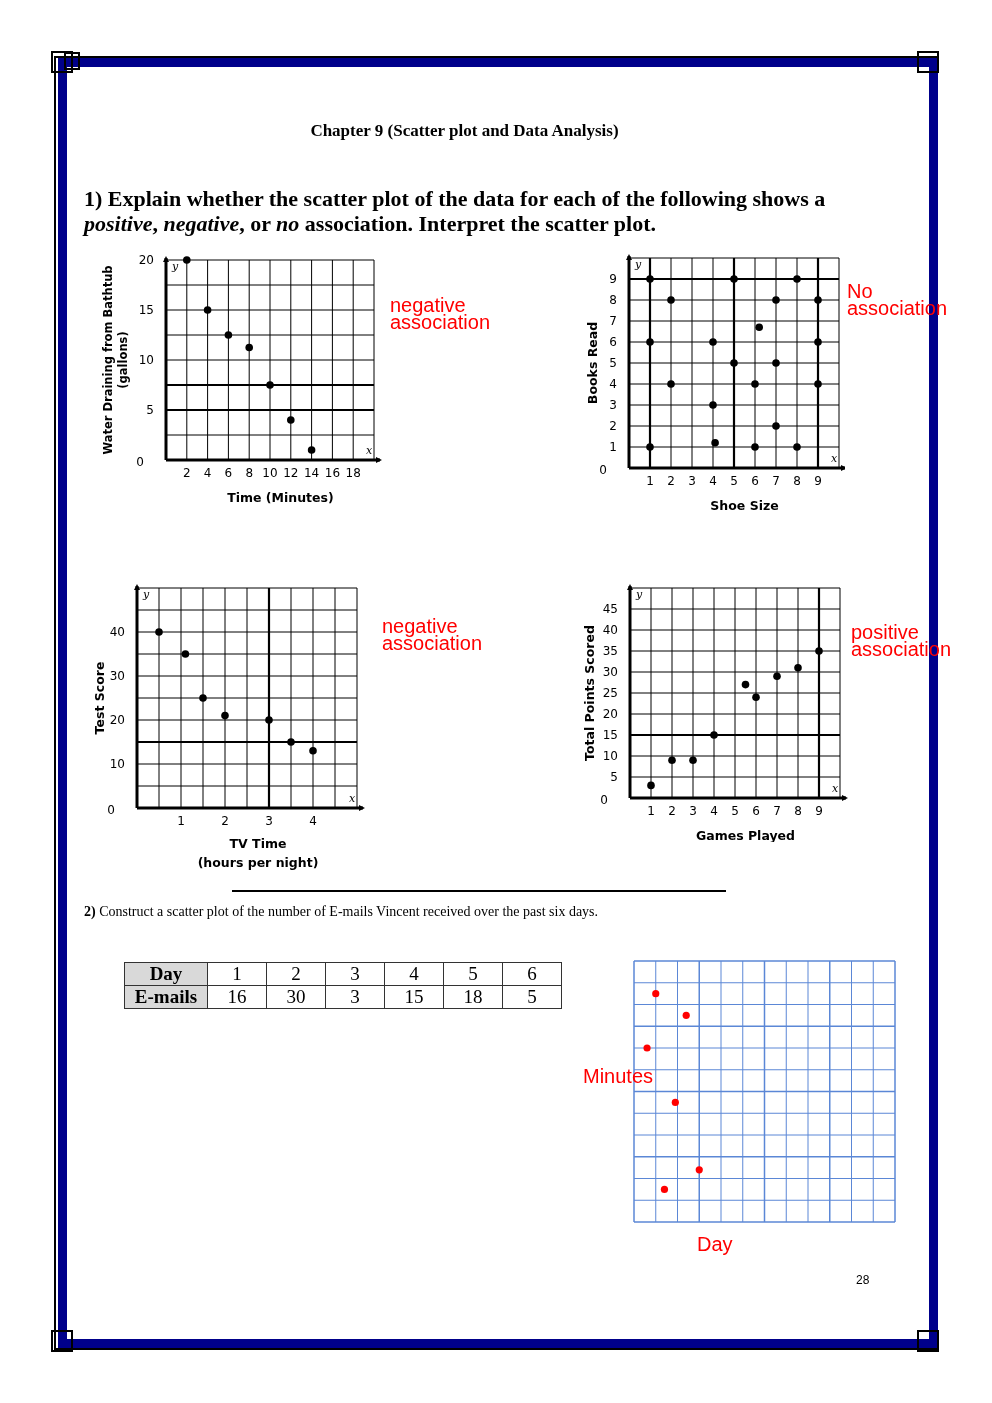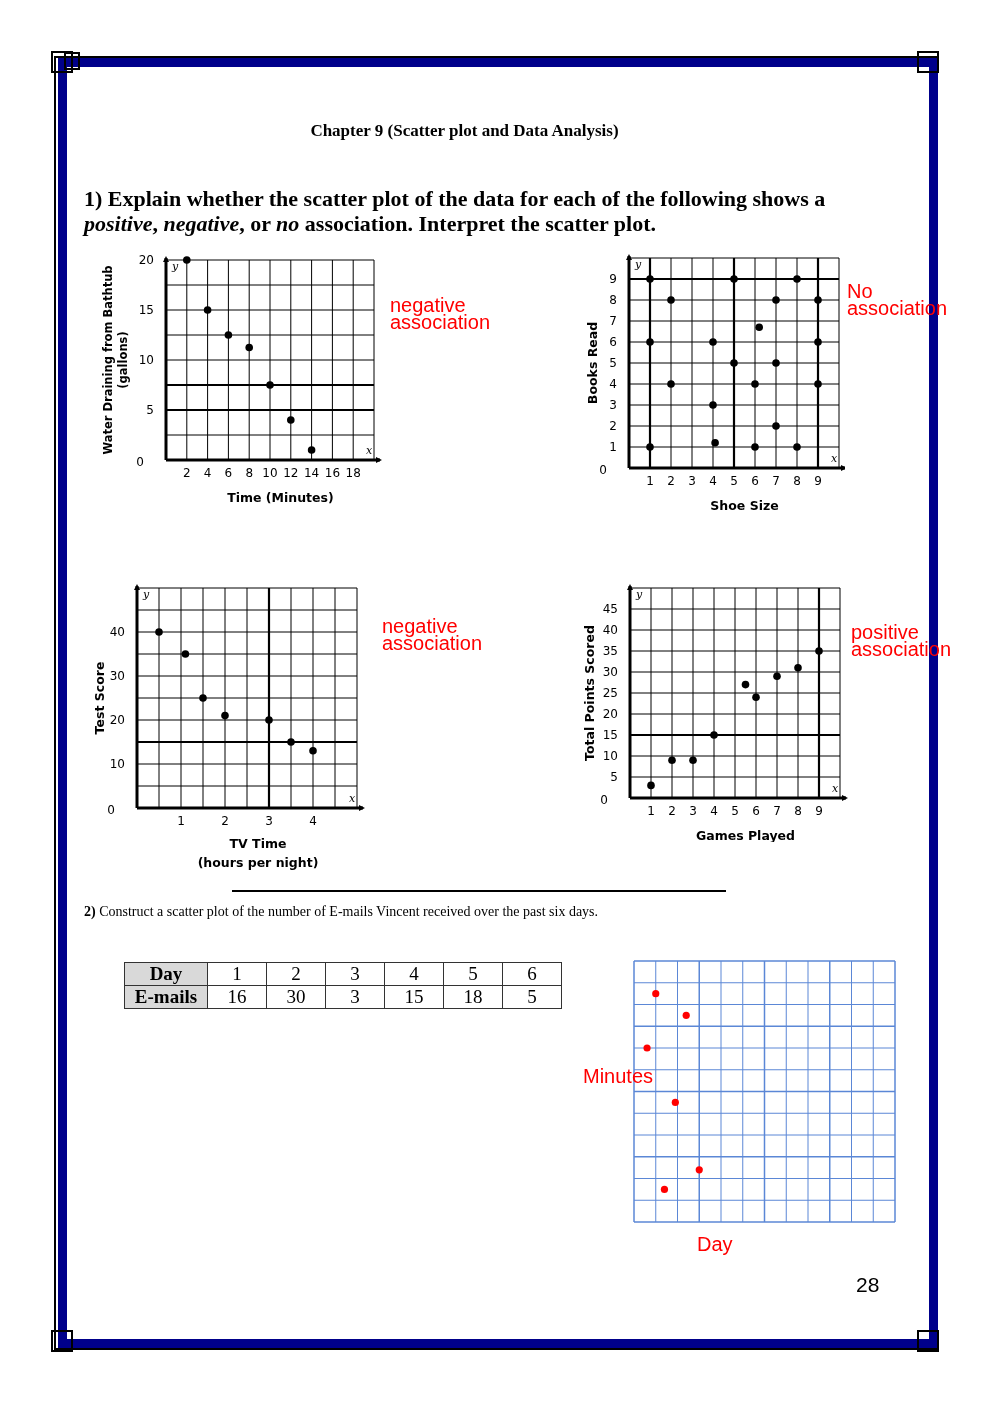--- a/index.html
+++ b/index.html
@@ -11,21 +11,21 @@
   .q1 { position:absolute; left:84px; top:186px; width:800px; font-size:22px; font-weight:bold; line-height:25px; }
   .q2 { position:absolute; left:84px; top:900px; width:800px; font-size:14px; line-height:24px; }
   .q2 .indent { padding-left:36px; }
   .rule { position:absolute; left:232px; top:890px; width:494px; height:2px; background:#000; }
   .note { position:absolute; font-family:"Liberation Sans", sans-serif; color:#ff0000; font-size:20px; line-height:17px; }
   .chart { position:absolute; }
   .chart svg { display:block; }
   table.data { position:absolute; left:124px; top:962px; border-collapse:collapse; font-size:19px; }
   table.data td { border:1px solid #333; width:58px; text-align:center; height:22px; padding:0; }
   table.data td.head { background:#d9d9d9; font-weight:bold; width:82px; }
-  .page-num { position:absolute; left:856px; top:1273px; font-family:"Liberation Sans", sans-serif; font-size:21px; }
+  .page-num { position:absolute; left:856px; top:1273px; font-family:"Liberation Sans", sans-serif; font-size:12px; }
 </style>
 </head>
 <body>
 
 <div class="frame-outer"></div>
 <div class="frame-blue"></div>
 <div class="corner" style="left:51px;top:51px;"></div>
 <div class="corner" style="left:64px;top:52px;width:12px;height:14px;"></div>
 <div class="corner" style="left:917px;top:51px;"></div>
 <div class="corner" style="left:51px;top:1330px;"></div>

